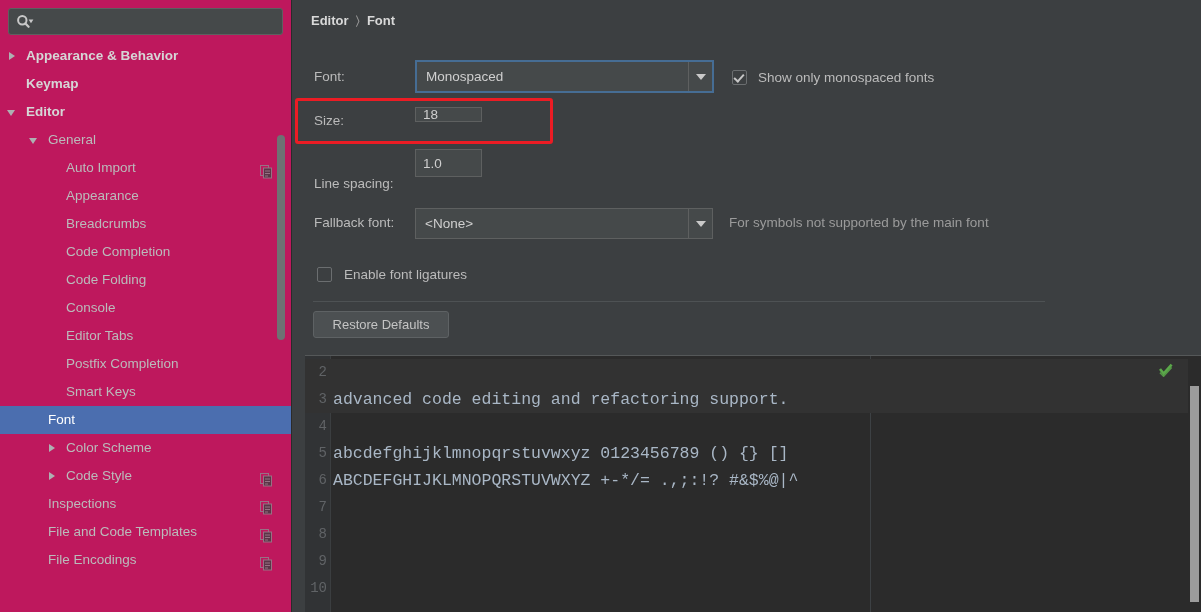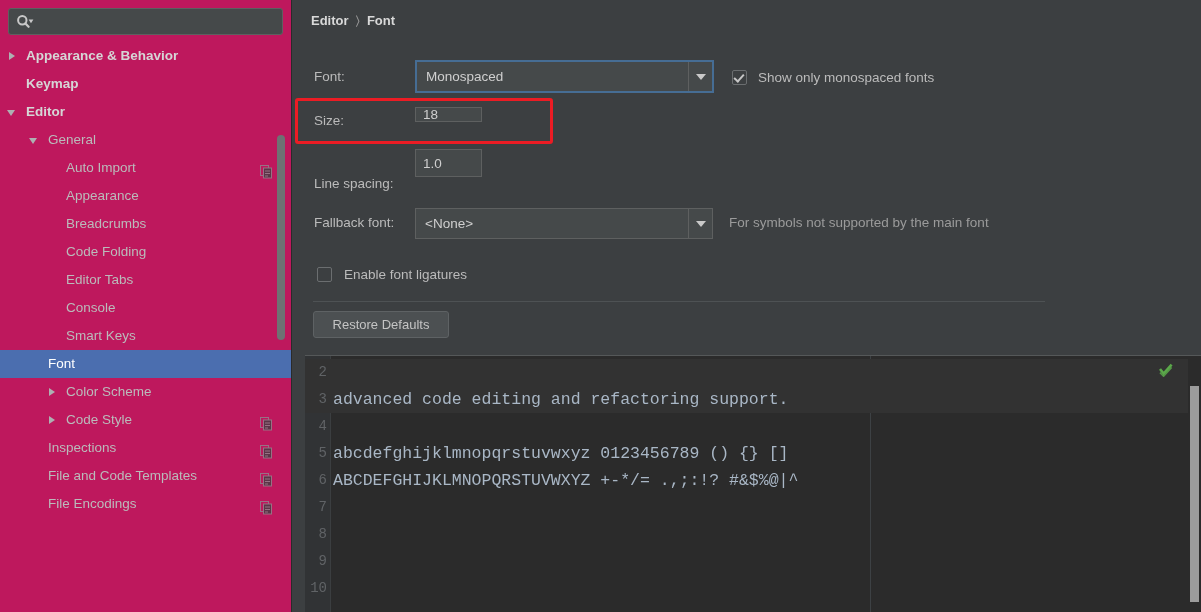--- a/index.html
+++ b/index.html
@@ -337,27 +337,33 @@
               <line x1="5" y1="11" x2="8" y2="11" stroke="#8c8f91"></line>
             </svg></span>
         </div>
         <div class="tree-row">
           <span class="tlabel" style="left: 66px;">Appearance</span>
         </div>
         <div class="tree-row">
           <span class="tlabel" style="left: 66px;">Breadcrumbs</span>
         </div>
         <div class="tree-row">
+          <span class="tlabel" style="left: 66px;">Code Completion</span>
+        </div>
+        <div class="tree-row">
           <span class="tlabel" style="left: 66px;">Code Folding</span>
         </div>
         <div class="tree-row">
+          <span class="tlabel" style="left: 66px;">Console</span>
+        </div>
+        <div class="tree-row">
           <span class="tlabel" style="left: 66px;">Editor Tabs</span>
         </div>
         <div class="tree-row">
-          <span class="tlabel" style="left: 66px;">Console</span>
+          <span class="tlabel" style="left: 66px;">Postfix Completion</span>
         </div>
         <div class="tree-row">
           <span class="tlabel" style="left: 66px;">Smart Keys</span>
         </div>
         <div class="tree-row selected">
           <span class="tlabel" style="left: 48px;">Font</span>
         </div>
         <div class="tree-row">
           <span class="tw closed" style="left: 47px;"></span>
           <span class="tlabel" style="left: 66px;">Color Scheme</span>

